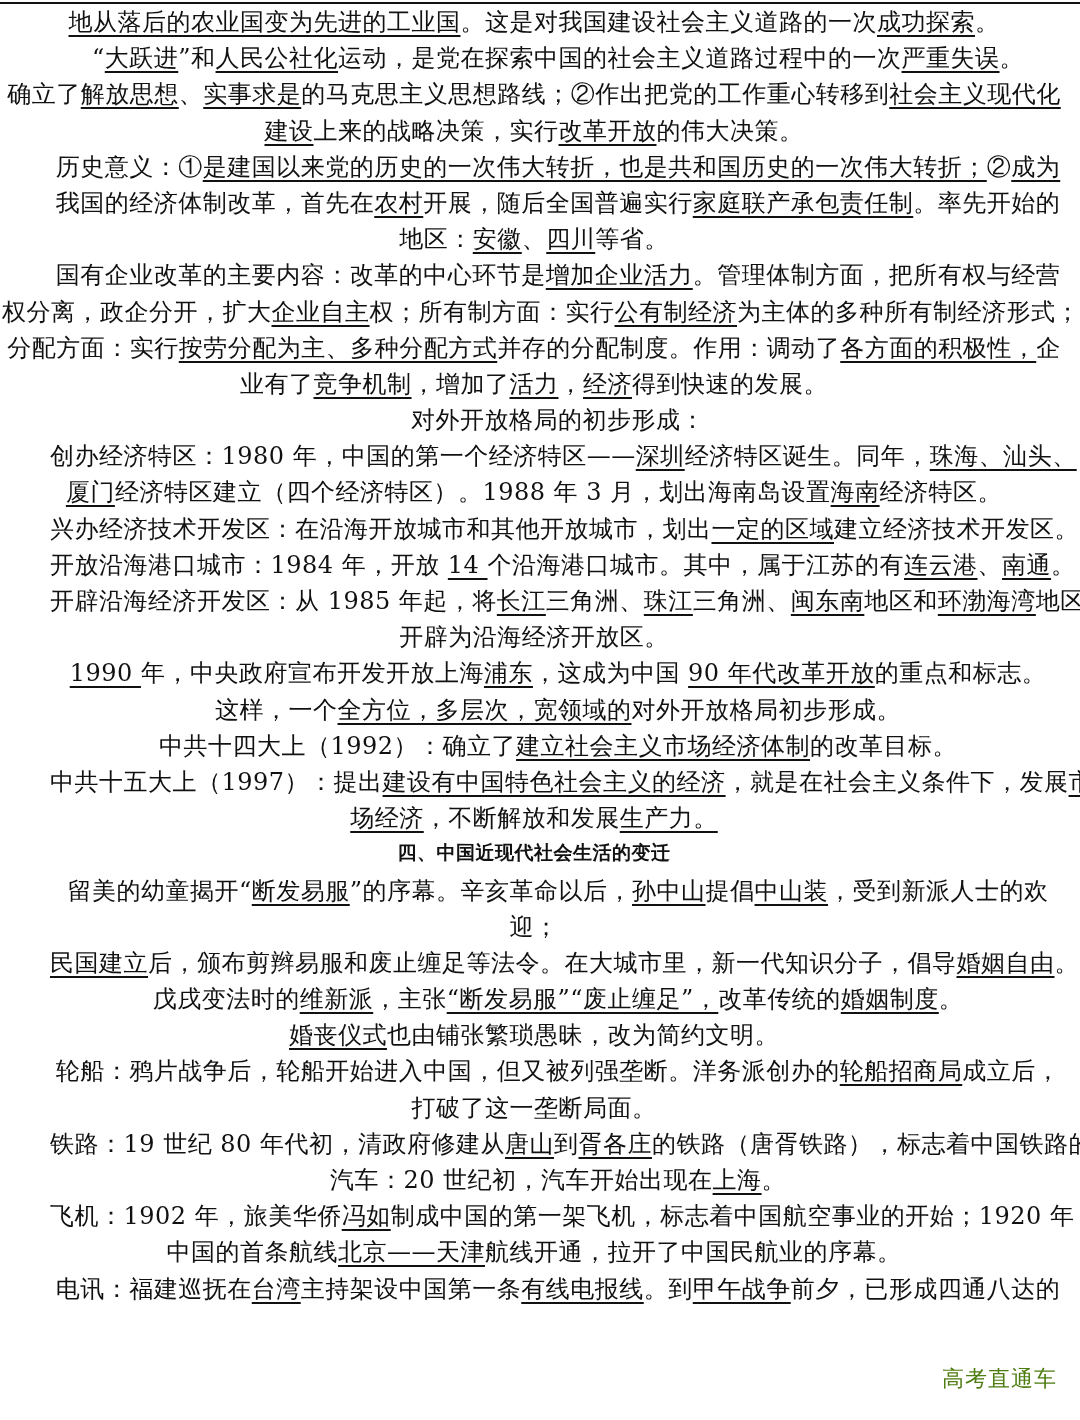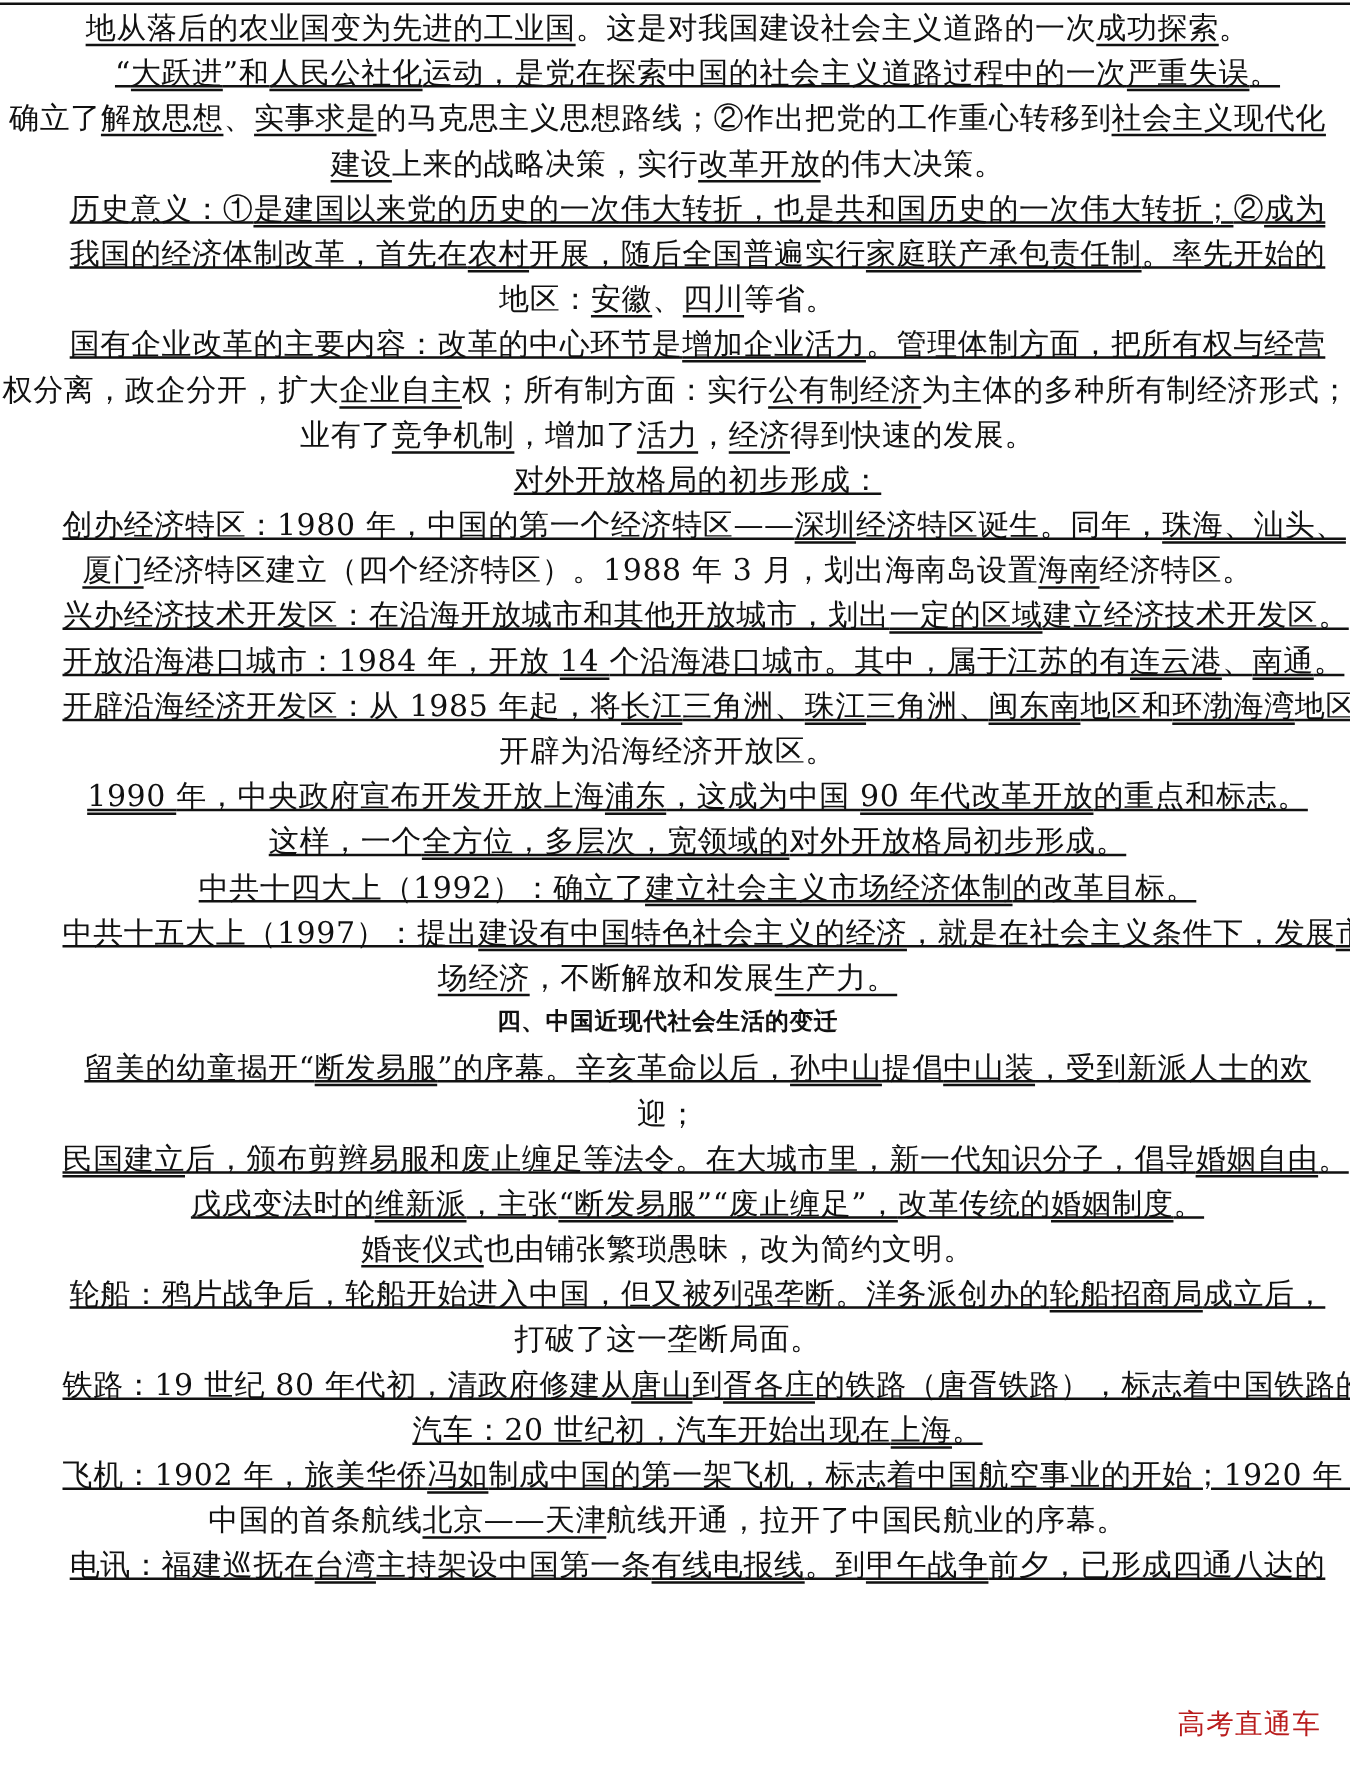--- a/index.html
+++ b/index.html
@@ -1,40 +1,41 @@
 <!DOCTYPE html>
 <html><head>
 <meta charset="utf-8">
 <style>
   html, body { margin:0; padding:0; background:#ffffff; }
   body { width:1080px; height:1420px; position:relative; overflow:hidden;
          font-family:"DejaVu Serif","Liberation Serif",serif; color:#111; }
   .topline { position:absolute; left:0; right:0; top:2px; height:2px; background:#111; }
   .doc { position:absolute; left:2px; top:4px; width:1064px;text-align:center; }
   .line { height:36.2px; line-height:36px; font-size:24px; white-space:nowrap; overflow:visible; letter-spacing:0.5px; }
-  .line.indent { padding-left:48px;text-decoration:underline; }
+  .line.indent { padding-left:48px; }
   .line.heading { font-weight:bold; font-family:Liberation Mono, monospace; font-size:19px; }
   .u { text-decoration:underline; text-decoration-thickness:2px; text-underline-offset:5px; }
   .watermark { position:absolute; left:942px; top:1364px; font-family:Liberation Sans, sans-serif;
-               font-size:22px; color:#b91c1c; letter-spacing:1px; }
+               font-size:22px; color:#4d7c0f; letter-spacing:1px; }
 </style>
 </head>
 <body>
 
 <div class="topline"></div>
 <div class="doc" id="doc">
     <div class="line"><span class="u">地从落后的农业国变为先进的工业国</span><span>。这是对我国建设社会主义道路的一次</span><span class="u">成功探索</span><span>。</span></div>
     <div class="line indent"><span>“</span><span class="u">大跃进</span><span>”和</span><span class="u">人民公社化</span><span>运动，是党在探索中国的社会主义道路过程中的一次</span><span class="u">严重失误</span><span>。</span></div>
     <div class="line"><span>确立了</span><span class="u">解放思想</span><span>、</span><span class="u">实事求是</span><span>的马克思主义思想路线；②作出把党的工作重心转移到</span><span class="u">社会主义现代化</span></div>
     <div class="line"><span class="u">建设</span><span>上来的战略决策，实行</span><span class="u">改革开放</span><span>的伟大决策。</span></div>
     <div class="line indent"><span>历史意义：①</span><span class="u">是建国以来党的历史的一次伟大转折，也是共和国历史的一次伟大转折；</span><span>②</span><span class="u">成为</span></div>
     <div class="line indent"><span>我国的经济体制改革，首先在</span><span class="u">农村</span><span>开展，随后全国普遍实行</span><span class="u">家庭联产承包责任制</span><span>。率先开始的</span></div>
     <div class="line"><span>地区：</span><span class="u">安徽</span><span>、</span><span class="u">四川</span><span>等省。</span></div>
     <div class="line indent"><span>国有企业改革的主要内容：改革的中心环节是</span><span class="u">增加企业活力</span><span>。管理体制方面，把所有权与经营</span></div>
     <div class="line"><span>权分离，政企分开，扩大</span><span class="u">企业自主</span><span>权；所有制方面：实行</span><span class="u">公有制经济</span><span>为主体的多种所有制经济形式；</span></div>
+    <div class="line"><span>分配方面：实行</span><span class="u">按劳分配为主、多种分配方式</span><span>并存的分配制度。作用：调动了</span><span class="u">各方面的积极性，</span><span>企</span></div>
     <div class="line"><span>业有了</span><span class="u">竞争机制</span><span>，增加了</span><span class="u">活力</span><span>，</span><span class="u">经济</span><span>得到快速的发展。</span></div>
     <div class="line indent"><span>对外开放格局的初步形成：</span></div>
     <div class="line indent"><span>创办经济特区：1980 年，中国的第一个经济特区——</span><span class="u">深圳</span><span>经济特区诞生。同年，</span><span class="u">珠海、汕头、</span></div>
     <div class="line"><span class="u">厦门</span><span>经济特区建立（四个经济特区）。1988 年 3 月，划出海南岛设置</span><span class="u">海南</span><span>经济特区。</span></div>
     <div class="line indent"><span>兴办经济技术开发区：在沿海开放城市和其他开放城市，划出</span><span class="u">一定的区域</span><span>建立经济技术开发区。</span></div>
     <div class="line indent"><span>开放沿海港口城市：1984 年，开放 </span><span class="u">14 </span><span>个沿海港口城市。其中，属于江苏的有</span><span class="u">连云港</span><span>、</span><span class="u">南通</span><span>。</span></div>
     <div class="line indent"><span>开辟沿海经济开发区：从 1985 年起，将</span><span class="u">长江</span><span>三角洲、</span><span class="u">珠江</span><span>三角洲、</span><span class="u">闽东南</span><span>地区和</span><span class="u">环渤海湾</span><span>地区</span></div>
     <div class="line"><span>开辟为沿海经济开放区。</span></div>
     <div class="line indent"><span class="u">1990 </span><span>年，中央政府宣布开发开放上海</span><span class="u">浦东</span><span>，这成为中国 </span><span class="u">90 年代改革开放</span><span>的重点和标志。</span></div>
     <div class="line indent"><span>这样，一个</span><span class="u">全方位，多层次，宽领域的</span><span>对外开放格局初步形成。</span></div>

